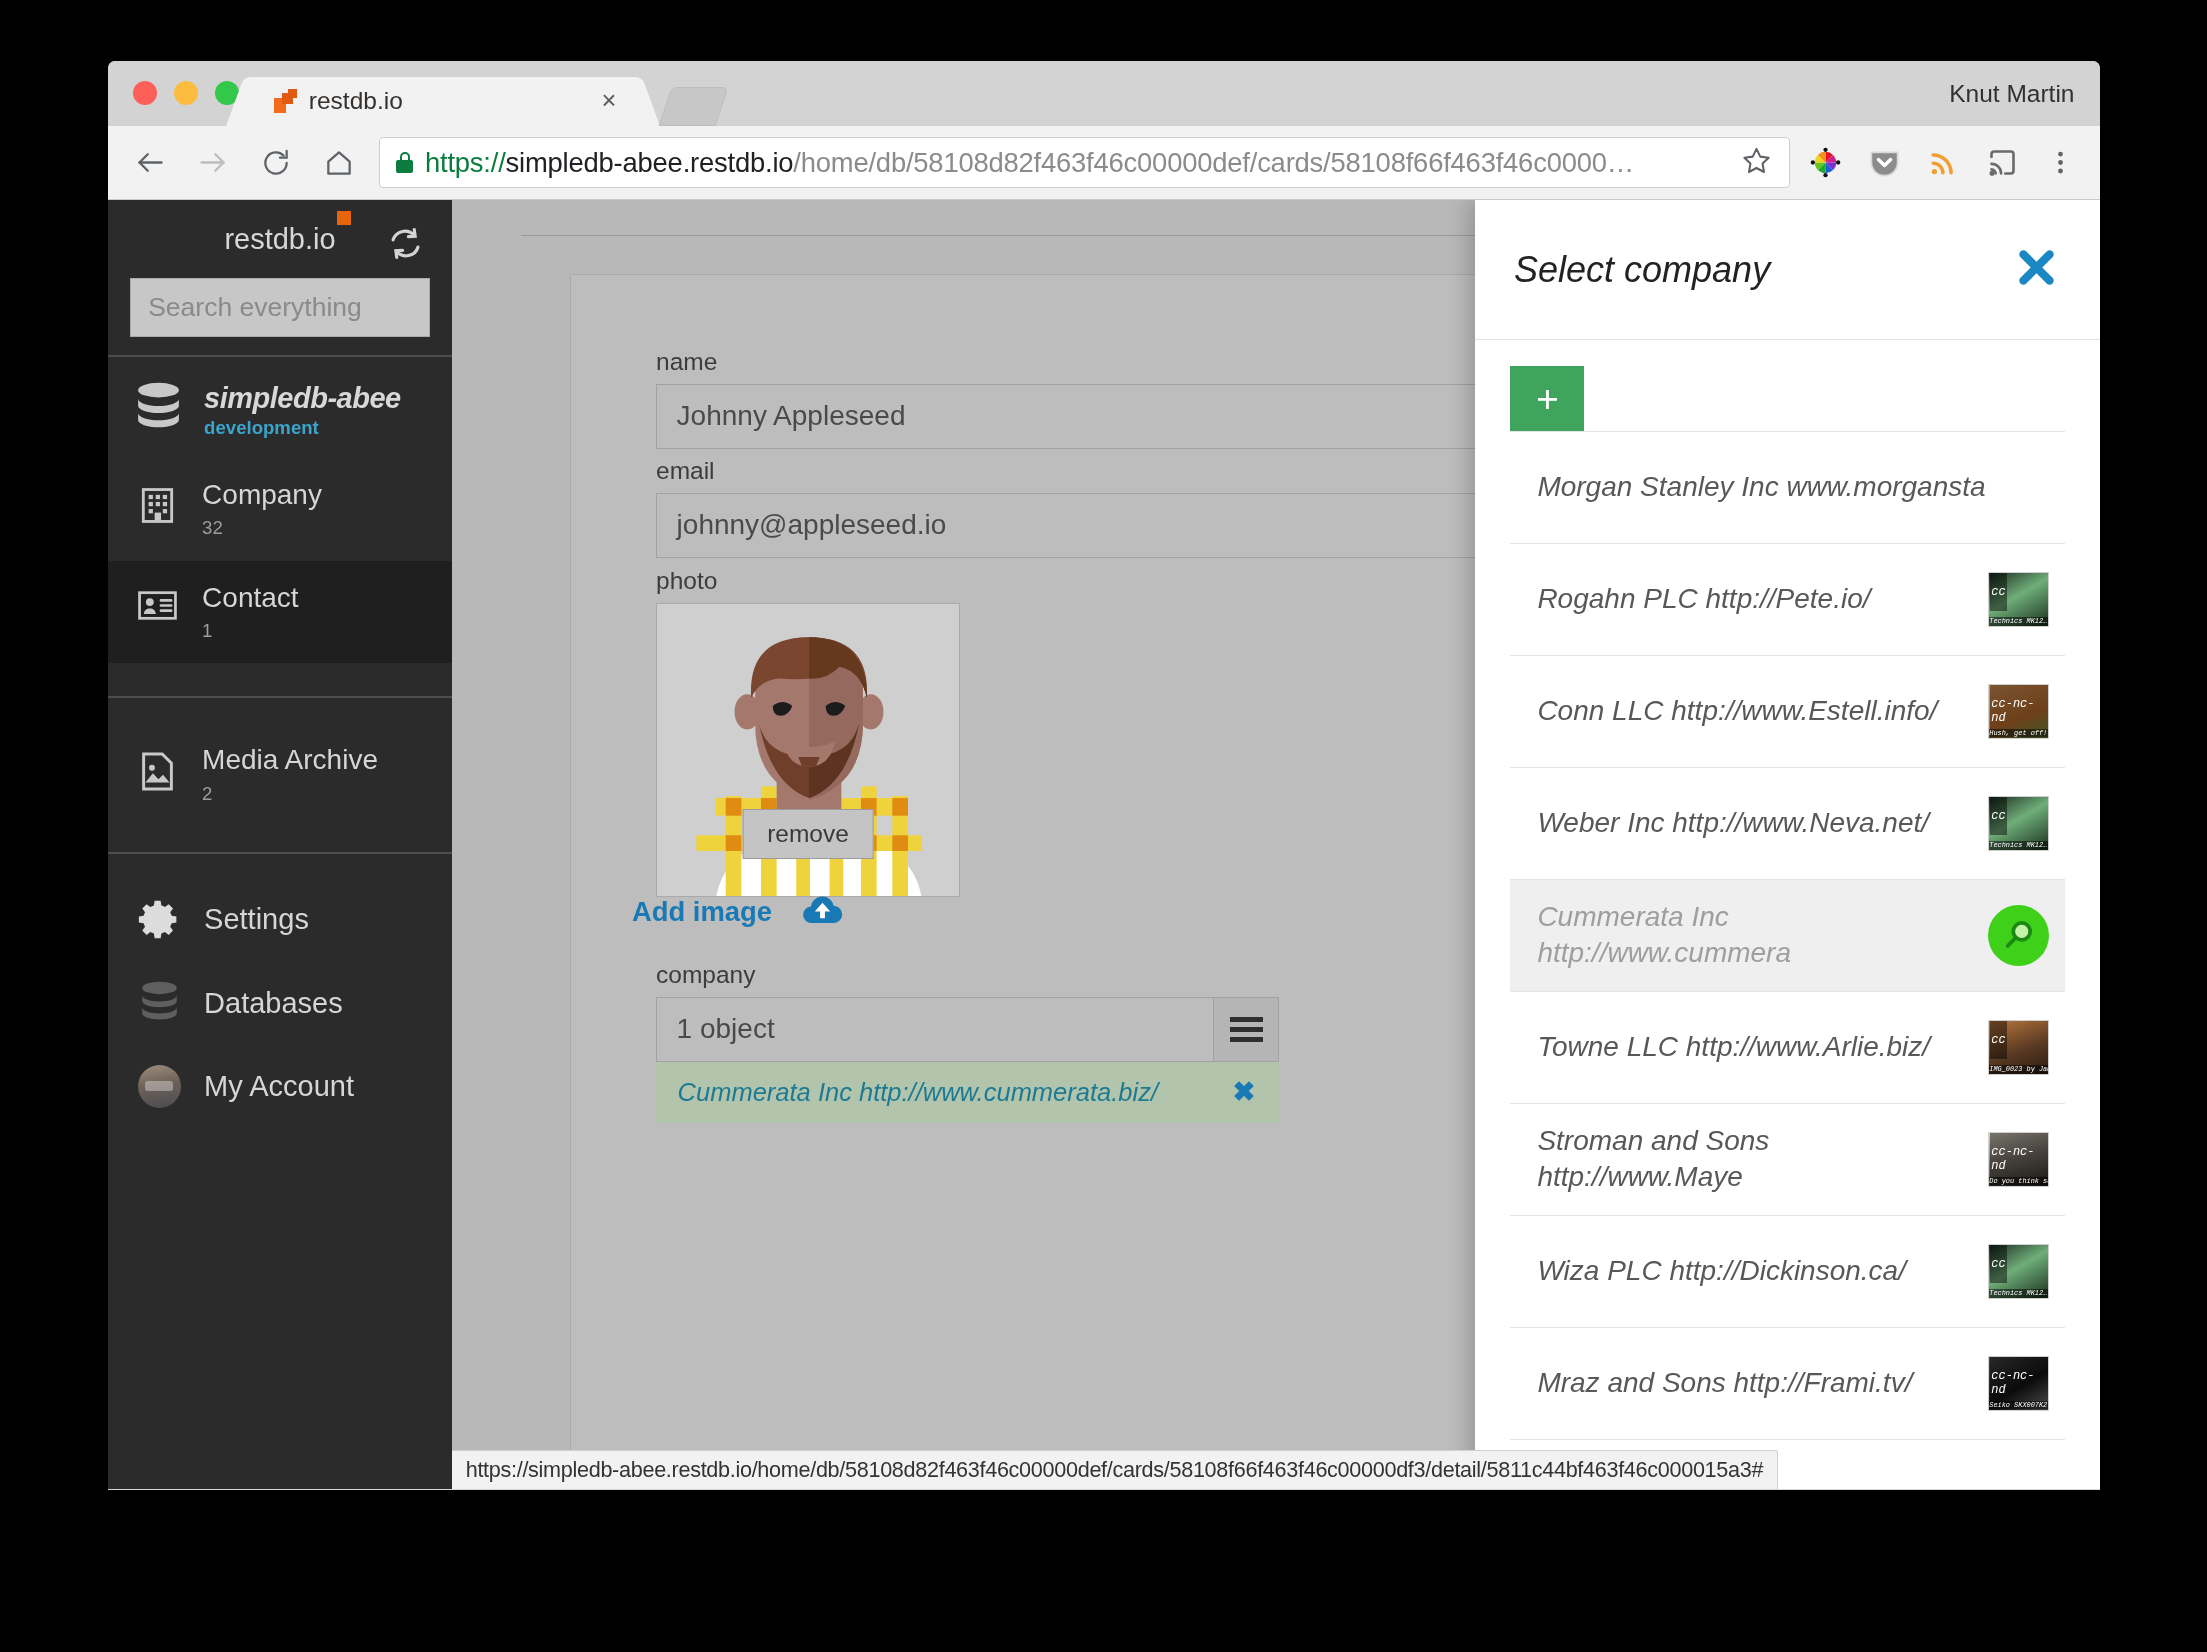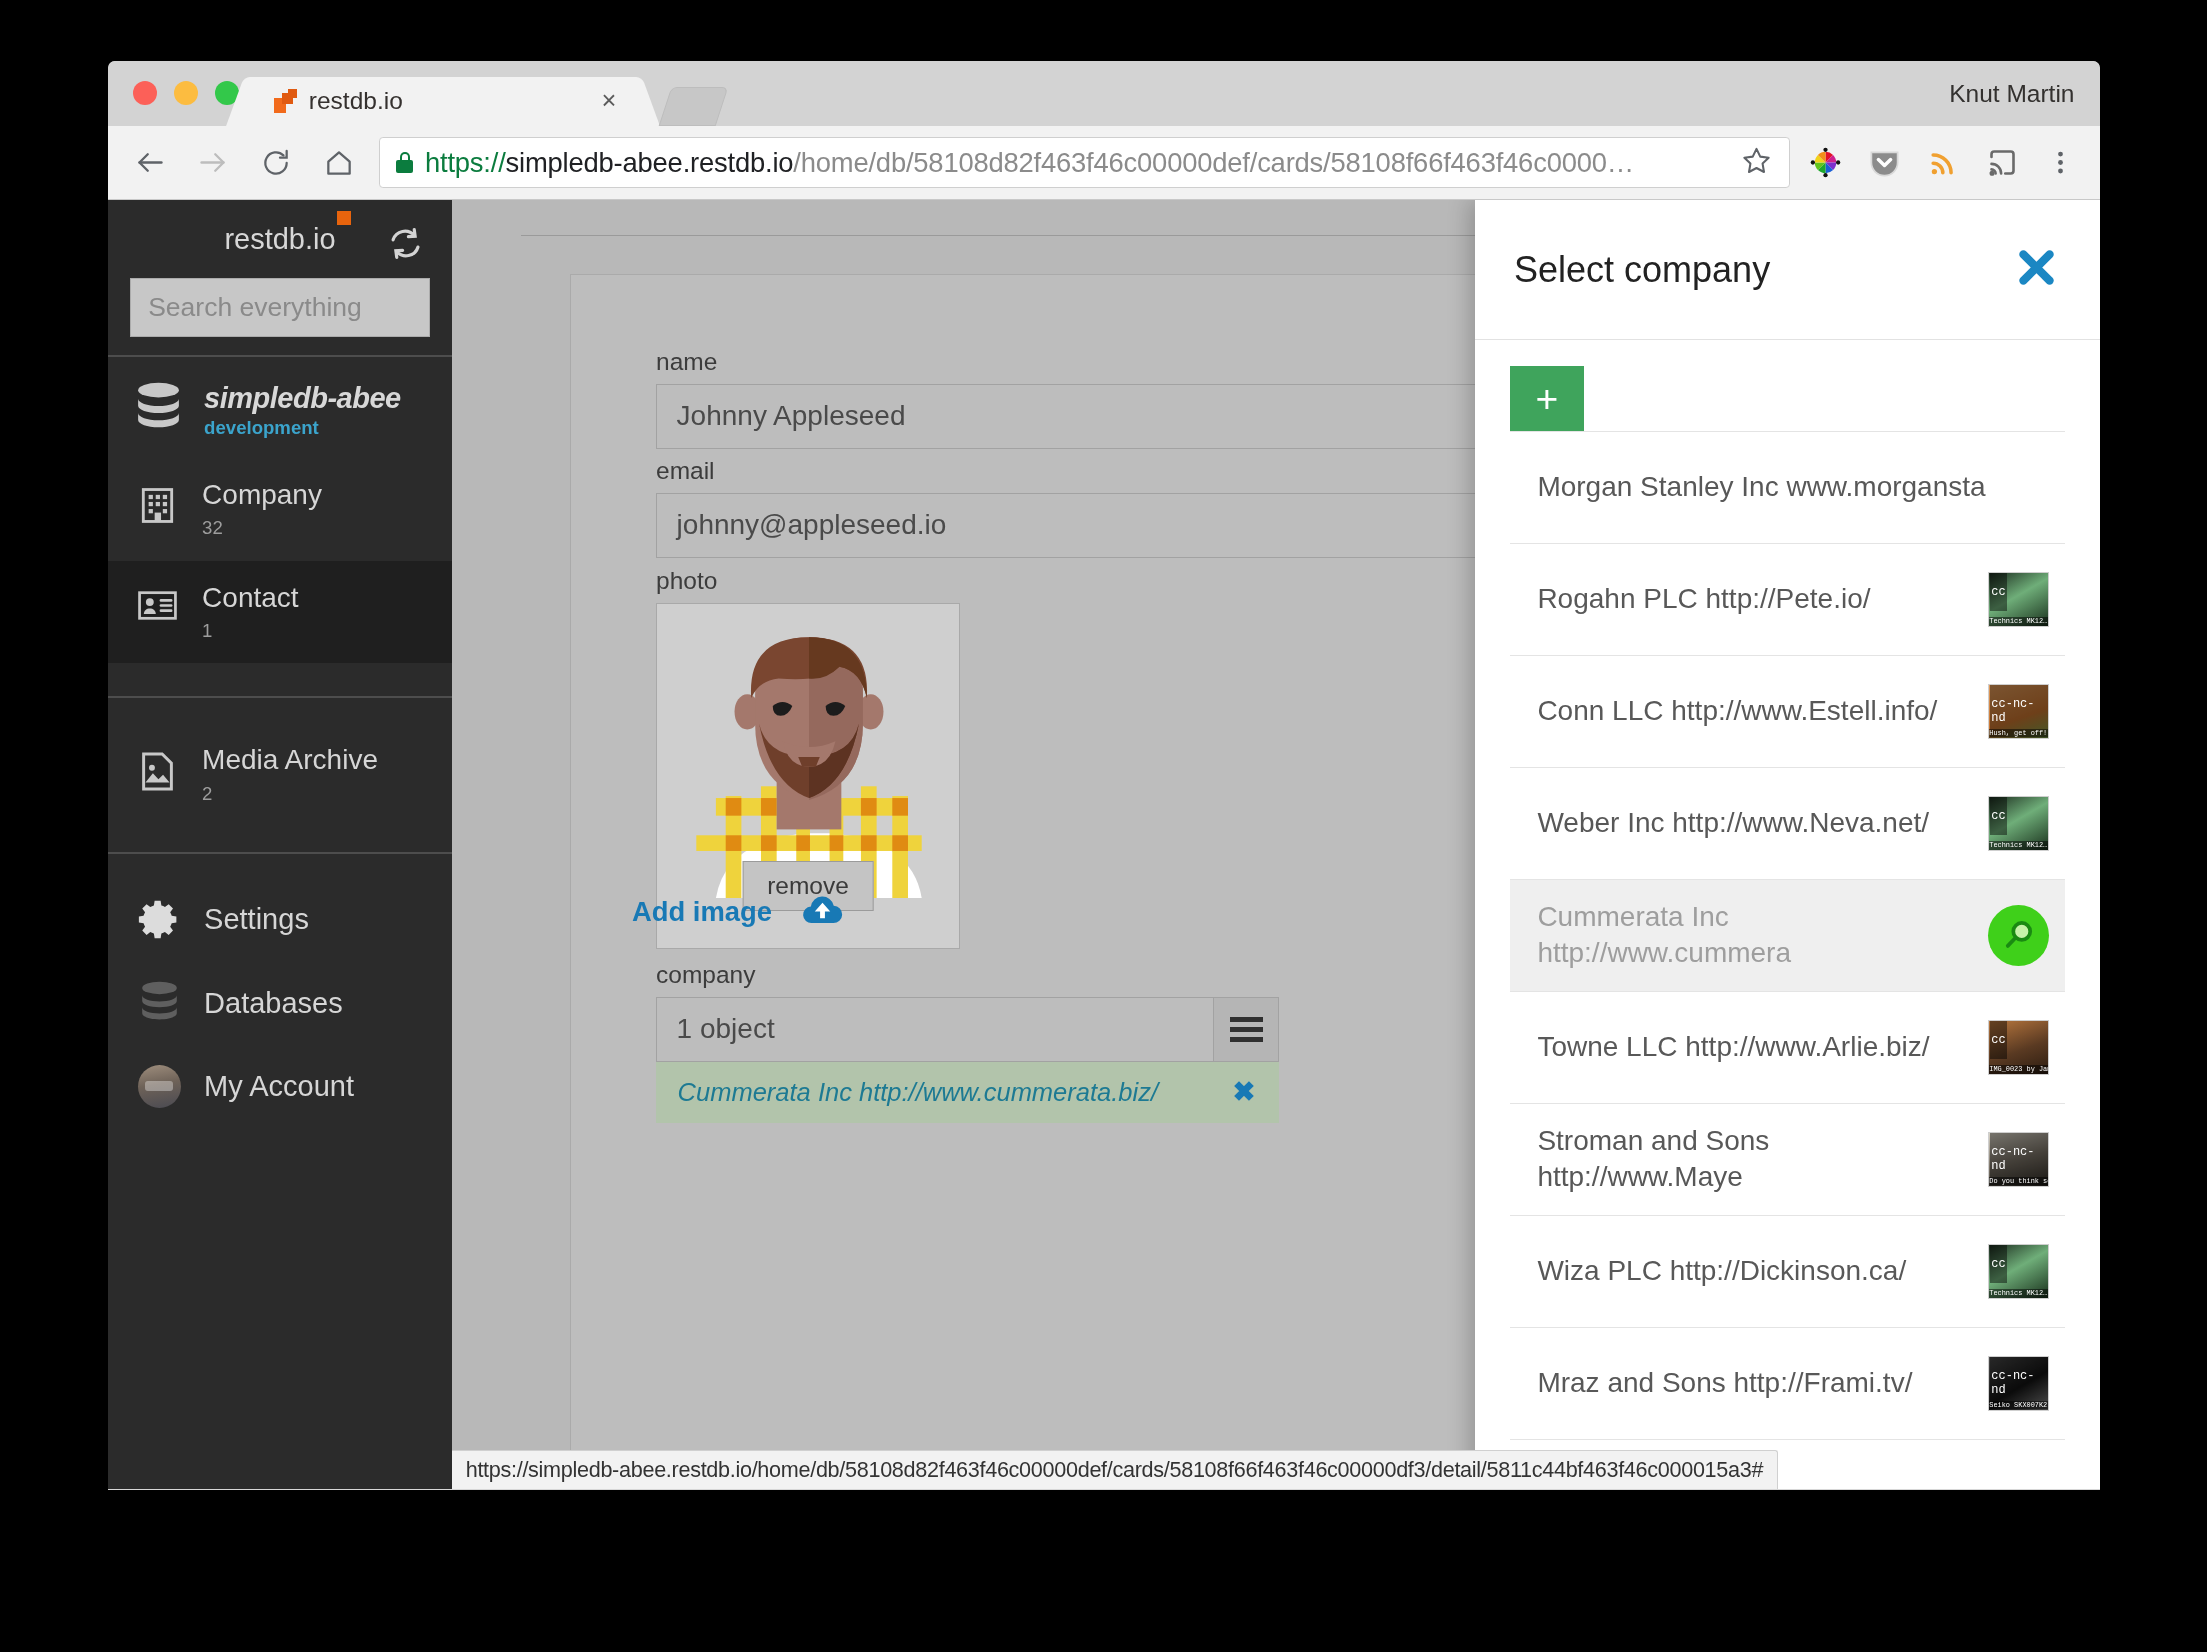--- a/index.html
+++ b/index.html
@@ -225,21 +225,21 @@
     background: #bdbdbd; border: 1px solid #a2a2a2;
     display: flex; align-items: center;
   }
   .field-input .val { margin-left: 19.6px; font-size: 28px; color: #4a4a4a; }
 
   #field-name { top: 73px; }
   #field-email { top: 182px; }
   #field-photo { top: 292px; }
 
   #photo-box {
-    width: 304px; height: 346px;
+    width: 304px; height: 294px;
     background: #cfcfcf; border: 1px solid #a9a9a9;
     position: relative; overflow: hidden;
   }
   #avatar-art { position: absolute; left: 0; top: 0; width: 304px; height: 294px; }
   #remove-button {
     position: absolute; left: 50%; transform: translateX(-50%);
     bottom: 37px;
     background: #c4c4c4; border: 1px solid #9b9b9b;
     padding: 9.8px 23.5px;
     font-size: 24.5px; color: #3a3a3a;
@@ -283,21 +283,21 @@
   #modal-backdrop {
     position: absolute; left: 1166px; top: 0; width: 196px; height: 100%;
     background: linear-gradient(to right, rgba(120,120,120,0) 0%, rgba(110,110,110,.45) 85%, rgba(100,100,100,.55) 100%);
     pointer-events: none;
   }
   #modal {
     position: absolute; right: 0; top: 0;
     width: 625px; height: 100%;
     background: #fff;
     box-shadow: -5.9px 0 21.6px rgba(0,0,0,.22);
-    display: flex; flex-direction: column;
+    display: flex; flex-direction: column; font-style: italic;
   }
   #modal-header {
     position: relative;
     height: 140px; flex: 0 0 140px;
     border-bottom: 1px solid #e2e2e2;
     display: flex; align-items: center;
   }
   #modal-title { margin-left: 39px; font-size: 36px; color: #222; }
   #modal-close {
     margin-left: auto; margin-right: 41px;

